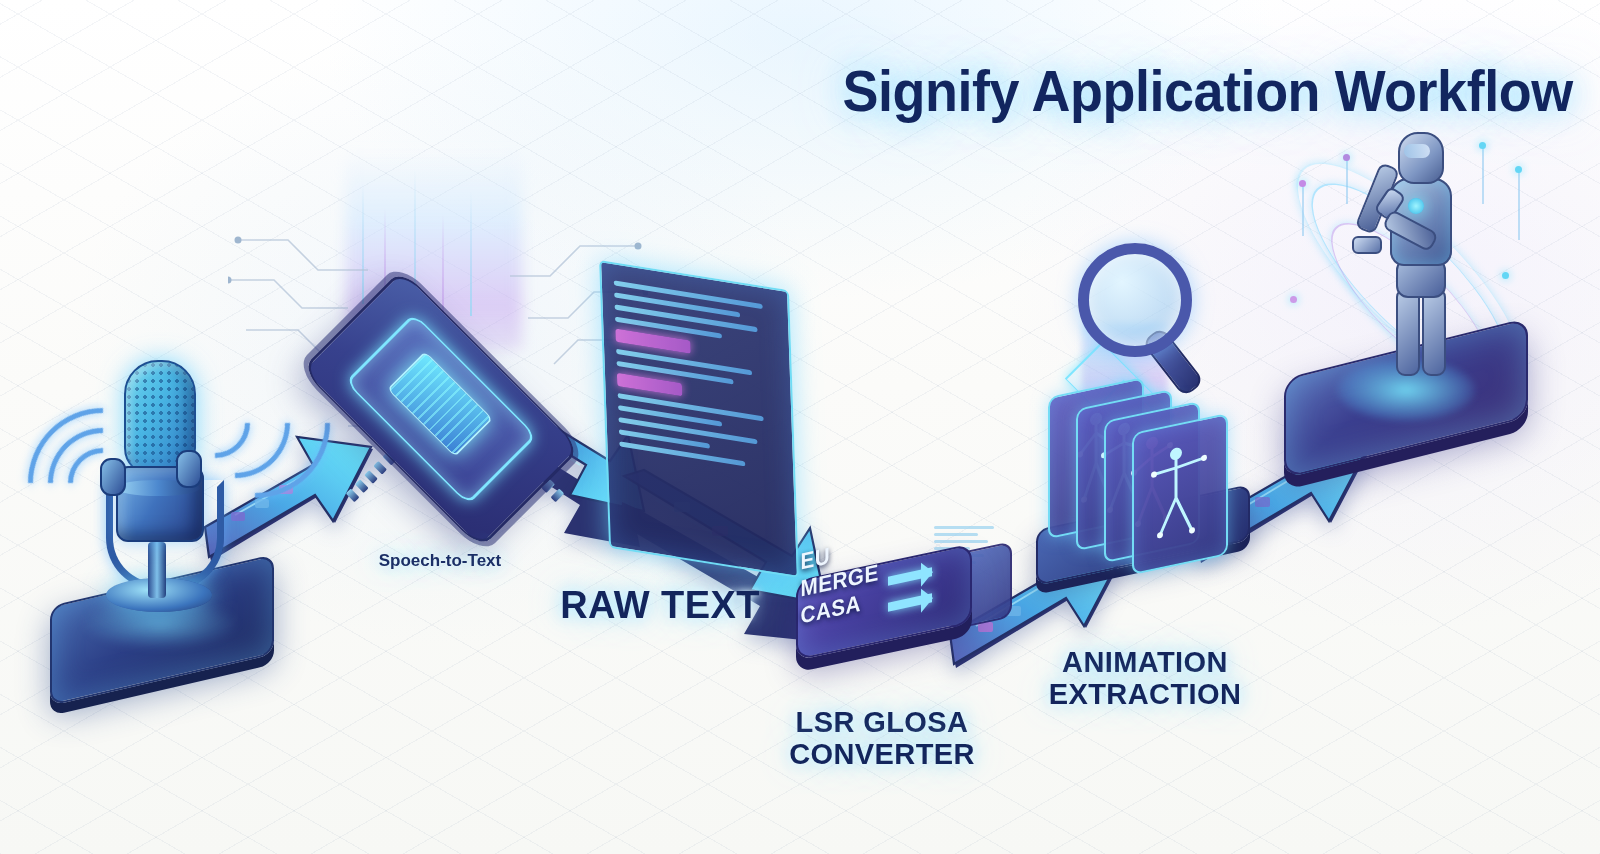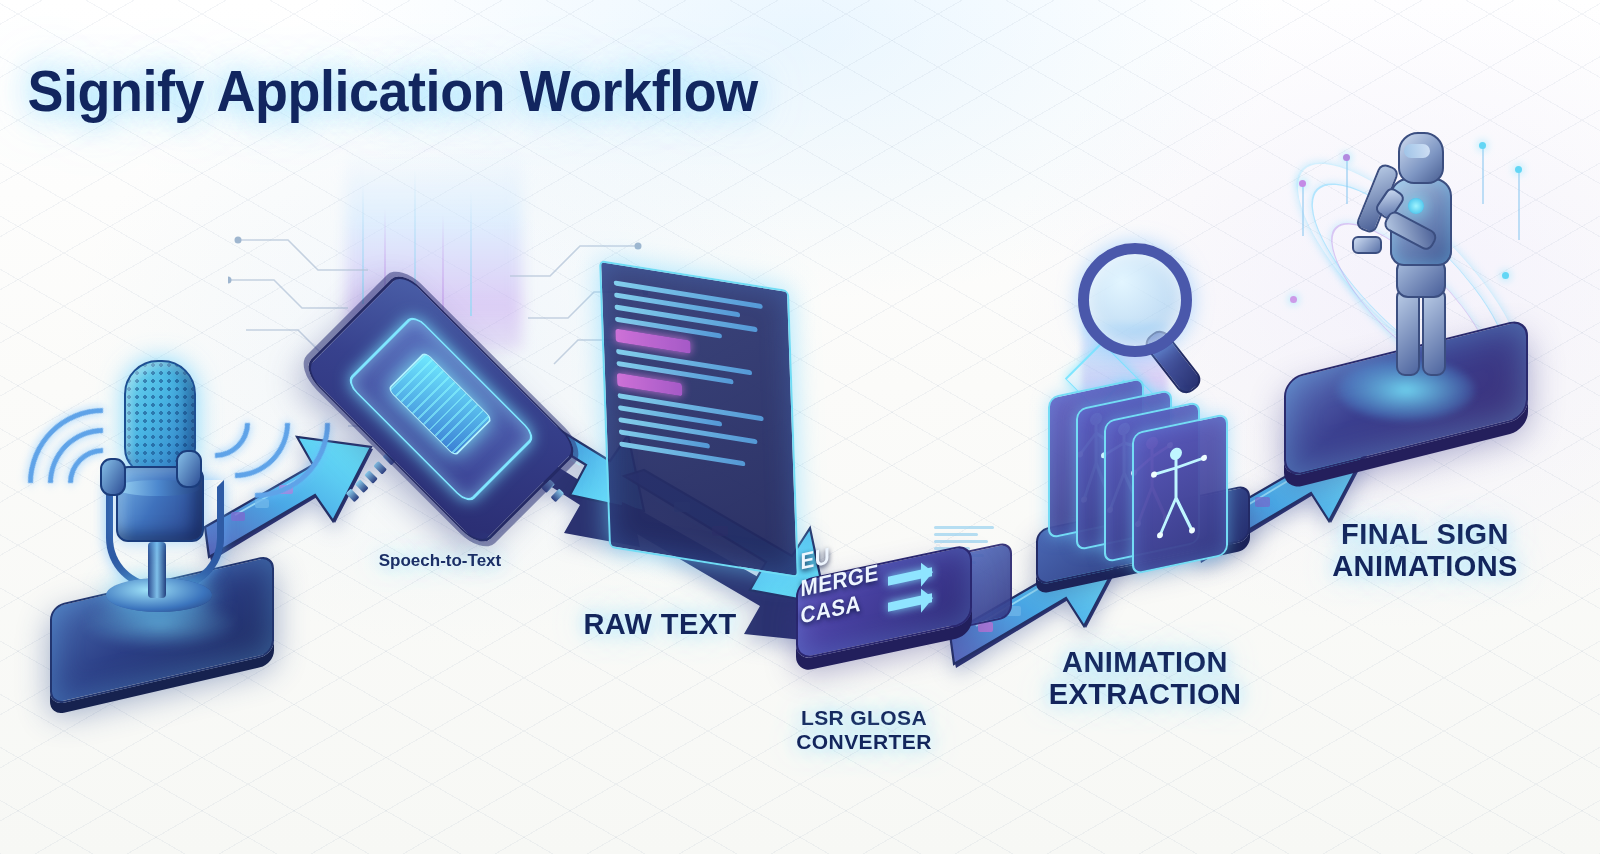--- a/index.html
+++ b/index.html
@@ -25,21 +25,21 @@
       radial-gradient(520px 420px at 28% 40%, rgba(214,233,255,.30), transparent 72%),
       radial-gradient(560px 460px at 88% 35%, rgba(226,218,255,.30), transparent 72%),
       linear-gradient(180deg,#ffffff 0%, #fbfbf9 45%, #f7f8f5 100%);
     mix-blend-mode:normal;
   }
 
   .stage{position:absolute;inset:0;}
 
   
   #title-wrap{
-    position:absolute;left:0;right:0;top:22px;text-align:left;
+    position:absolute;left:0;right:0;top:22px;text-align:right;
   }
   #page-title{
     display:inline-block;
     font-size:58px;line-height:1.05;font-weight:bold;
     letter-spacing:-.5px;
     font-family:"Liberation Sans Narrow","Liberation Sans",sans-serif;
     transform:scaleX(.93);
     color:#12265f;
     text-shadow:0 0 26px rgba(150,225,255,.95),0 0 52px rgba(170,220,255,.7),0 0 8px rgba(255,255,255,.9);
   }
@@ -151,21 +151,21 @@
   #text-panel{
     position:absolute;left:6px;top:6px;width:162px;height:250px;
     transform:skewY(11deg) rotate(-2deg);
     background:linear-gradient(150deg,rgba(46,56,116,.93),rgba(32,38,92,.95));
     border:2px solid #6fdcf5;border-radius:6px;
     box-shadow:0 0 26px rgba(110,215,255,.6), inset 0 0 28px rgba(90,160,255,.28);
     overflow:hidden;padding:16px 12px;
   }
   .tl{height:5px;border-radius:3px;margin-bottom:7px;background:linear-gradient(90deg,#8fe6ff,#5aa8e8);opacity:.85;}
   .tl.pink{height:13px;background:linear-gradient(90deg,#e87ae8,#b95fd6);box-shadow:0 0 10px rgba(235,130,235,.9);}
-  #rawtext-label{left:560px;top:608px;width:200px;font-size:29px;}
+  #rawtext-label{left:560px;top:584px;width:200px;font-size:38px;}
 
   
   #glosa-node{position:absolute;left:780px;top:520px;width:230px;height:160px;}
   #glosa-slab{
     position:absolute;left:16px;top:42px;width:172px;height:76px;
     transform:skewY(-12deg);
     background:linear-gradient(135deg,#5d52b8 0%,#463f9e 40%,#2f2c78 100%);
     border-radius:16px;border:2px solid #2a2770;
     box-shadow:0 12px 0 #221f5c, 0 16px 30px rgba(60,55,140,.4), inset 0 0 26px rgba(120,180,255,.3);
   }
@@ -181,21 +181,21 @@
     font-weight:bold;font-size:23px;line-height:1.18;transform:skewY(-12deg) scaleX(.9);
     text-shadow:0 2px 5px rgba(10,20,60,.9);white-space:pre-line;letter-spacing:.5px;
   }
   .glosa-arrow{position:absolute;width:44px;height:9px;background:#8fe4ff;
     box-shadow:0 0 9px rgba(130,230,255,.9);transform:skewY(-12deg);}
   .glosa-arrow:after{content:"";position:absolute;right:-13px;top:-7px;border:12px solid transparent;border-left-color:#8fe4ff;}
   #ga1{left:108px;top:52px;}
   #ga2{left:108px;top:78px;}
   .glosa-txt-block{position:absolute;width:60px;}
   .glosa-txt-block i{display:block;height:3px;margin-bottom:4px;background:#9fd4f0;opacity:.75;border-radius:2px;}
-  #glosa-label{left:734px;top:706px;width:260px;font-size:21px;}
+  #glosa-label{left:752px;top:706px;width:260px;font-size:29px;}
 
   
   #anim-node{position:absolute;left:1020px;top:235px;width:240px;height:330px;}
   #mag-lens{
     position:absolute;left:58px;top:8px;width:92px;height:92px;border-radius:50%;
     border:11px solid #4a58ab;
     background:radial-gradient(circle at 36% 30%, rgba(225,245,255,.95), rgba(150,200,240,.55) 60%, rgba(110,160,220,.4));
     box-shadow:0 0 20px rgba(120,190,255,.6), inset 0 0 18px rgba(255,255,255,.7);
   }
   #mag-handle{
@@ -595,16 +595,14 @@
       <div id="r-core"></div>
       <div class="r-arm" id="r-arm-up">
         <div id="r-hand-up"></div>
       </div>
       <div class="r-arm" id="r-arm-fwd"></div>
       <div id="r-hand-fwd"></div>
       <div id="r-head"></div>
       <div id="r-visor"></div>
     </div>
   </div>
-  <div class="node-label" id="robot-label">FINAL SIGN
-ANIMATIONS</div>
 
 </div>
 
 </body></html>

